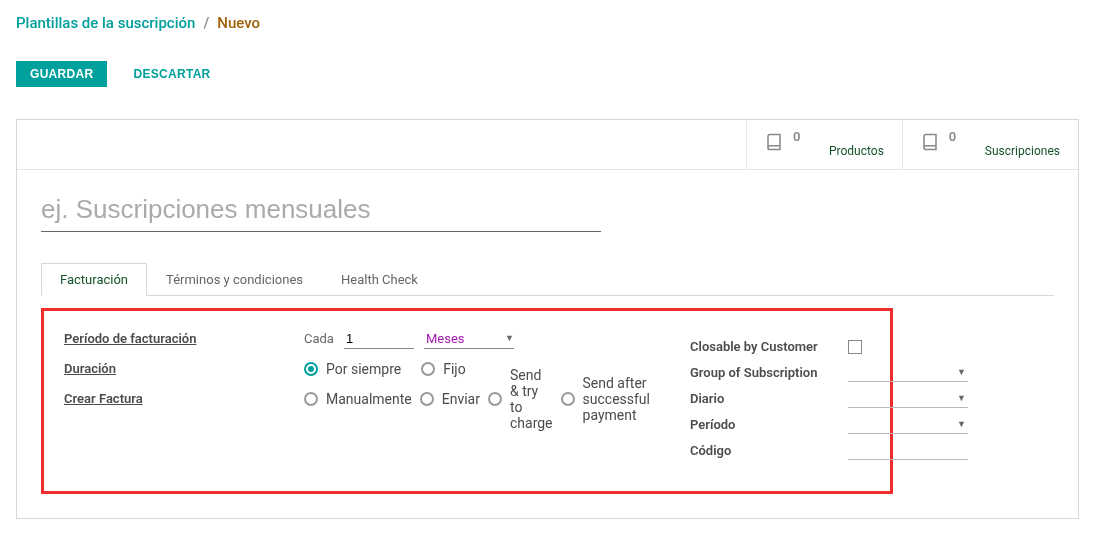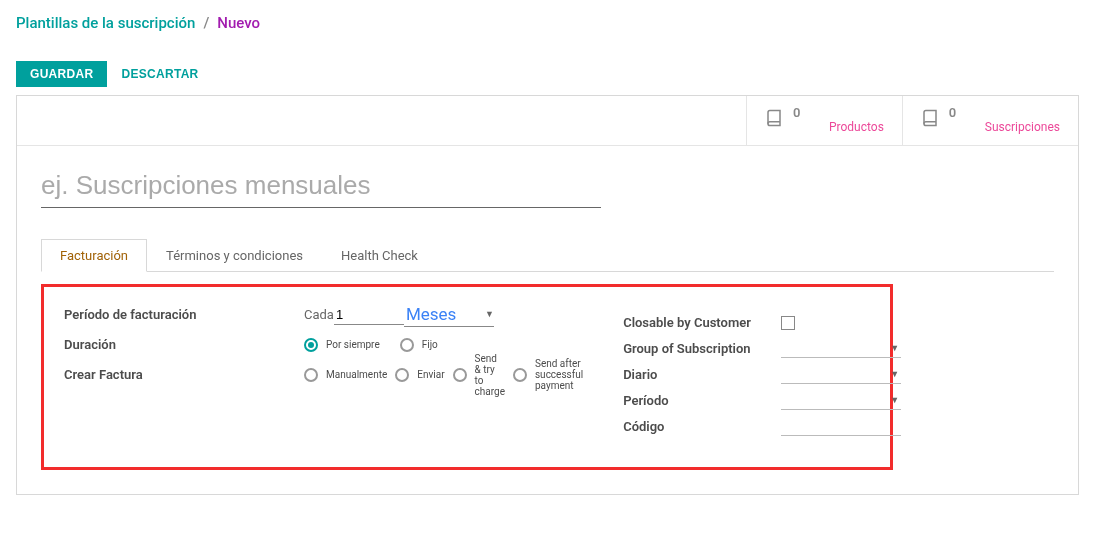--- a/index.html
+++ b/index.html
@@ -23,26 +23,26 @@
   margin-top: 4px;
   font-weight: 500;
 }
 .breadcrumb-link {
   color: #00a09d;
 }
 .breadcrumb-sep {
   color: #888;
 }
 .breadcrumb-current {
-  color: #a21caf;
+  color: #a16207;
 }
 .actions {
   display: flex;
-  gap: 4px;
-  margin-bottom: 8px;
+  gap: 16px;
+  margin-bottom: 32px;
 }
 .btn-primary {
   background: #00a09d;
   color: #fff;
   border: none;
   padding: 6px 14px;
   font-size: 12px;
   font-weight: 600;
   letter-spacing: 0.3px;
   cursor: pointer;
@@ -83,21 +83,21 @@
 .stat-btn .stat-info {
   display: flex;
   flex-direction: column;
   line-height: 1.15;
 }
 .stat-btn .stat-value {
   color: #888;
   font-weight: 600;
 }
 .stat-btn .stat-label {
-  color: #ec4899;
+  color: #14532d;
   font-size: 12px;
   padding-left: 36px;
 }
 .sheet-body {
   padding: 20px 24px 24px;
 }
 .title-input {
   border: none;
   border-bottom: 1px solid #666;
   font-size: 26px;
@@ -123,57 +123,59 @@
   cursor: pointer;
   border: 1px solid transparent;
   border-bottom: none;
   position: relative;
   top: 1px;
 }
 .tab.active {
   border: 1px solid #d8d8d8;
   border-bottom: 1px solid #fff;
   background: #fff;
-  color: #a16207;
+  color: #14532d;
 }
 .tab-content {
   border: 3px solid #f22c2c;
   padding: 18px 20px 30px;
   margin-top: 12px;
   width: 852px;
 }
 .form-grid {
   display: flex;
   gap: 40px;
 }
 .col-left {
   display: flex;
   gap: 0;
 }
 .labels-col {
   display: flex;
   flex-direction: column;
   gap: 10px;
   min-width: 240px;
+  text-decoration: underline;
 }
 .label {
   font-weight: 600;
   color: #4c4c4c;
   font-size: 13px;
   height: 20px;
   display: flex;
   align-items: center;
 }
 .fields-col {
   display: flex;
   flex-direction: column;
 }
 .period-row {
   display: flex;
   align-items: center;
+  gap: 10px;
   height: 20px;
   margin-bottom: 10px;
 }
 .cada-label {
   color: #666;
   font-size: 13px;
 }
 .num-input {
   border: none;
   border-bottom: 1px solid #888;
@@ -184,22 +186,22 @@
   background: transparent;
 }
 .select-wrapper {
   position: relative;
   display: inline-flex;
   align-items: center;
   border-bottom: 1px solid #888;
   width: 90px;
 }
 .select-wrapper .value {
-  font-size: 17px;
-  color: #3b82f6;
+  font-size: 13px;
+  color: #a21caf;
   padding: 2px 2px;
   flex: 1;
 }
 .select-wrapper .caret {
   font-size: 9px;
   color: #666;
 }
 .radio-row {
   display: flex;
   gap: 20px;
@@ -209,21 +211,21 @@
 }
 .radio-stack {
   display: flex;
   flex-direction: row;
   gap: 8px;
 }
 .radio-item {
   display: flex;
   align-items: center;
   gap: 8px;
-  font-size: 10px;
+  font-size: 14px;
   color: #4c4c4c;
   cursor: pointer;
   height: 20px;
 }
 .radio-circle {
   width: 14px;
   height: 14px;
   border: 2px solid #999;
   border-radius: 50%;
   display: inline-flex;

